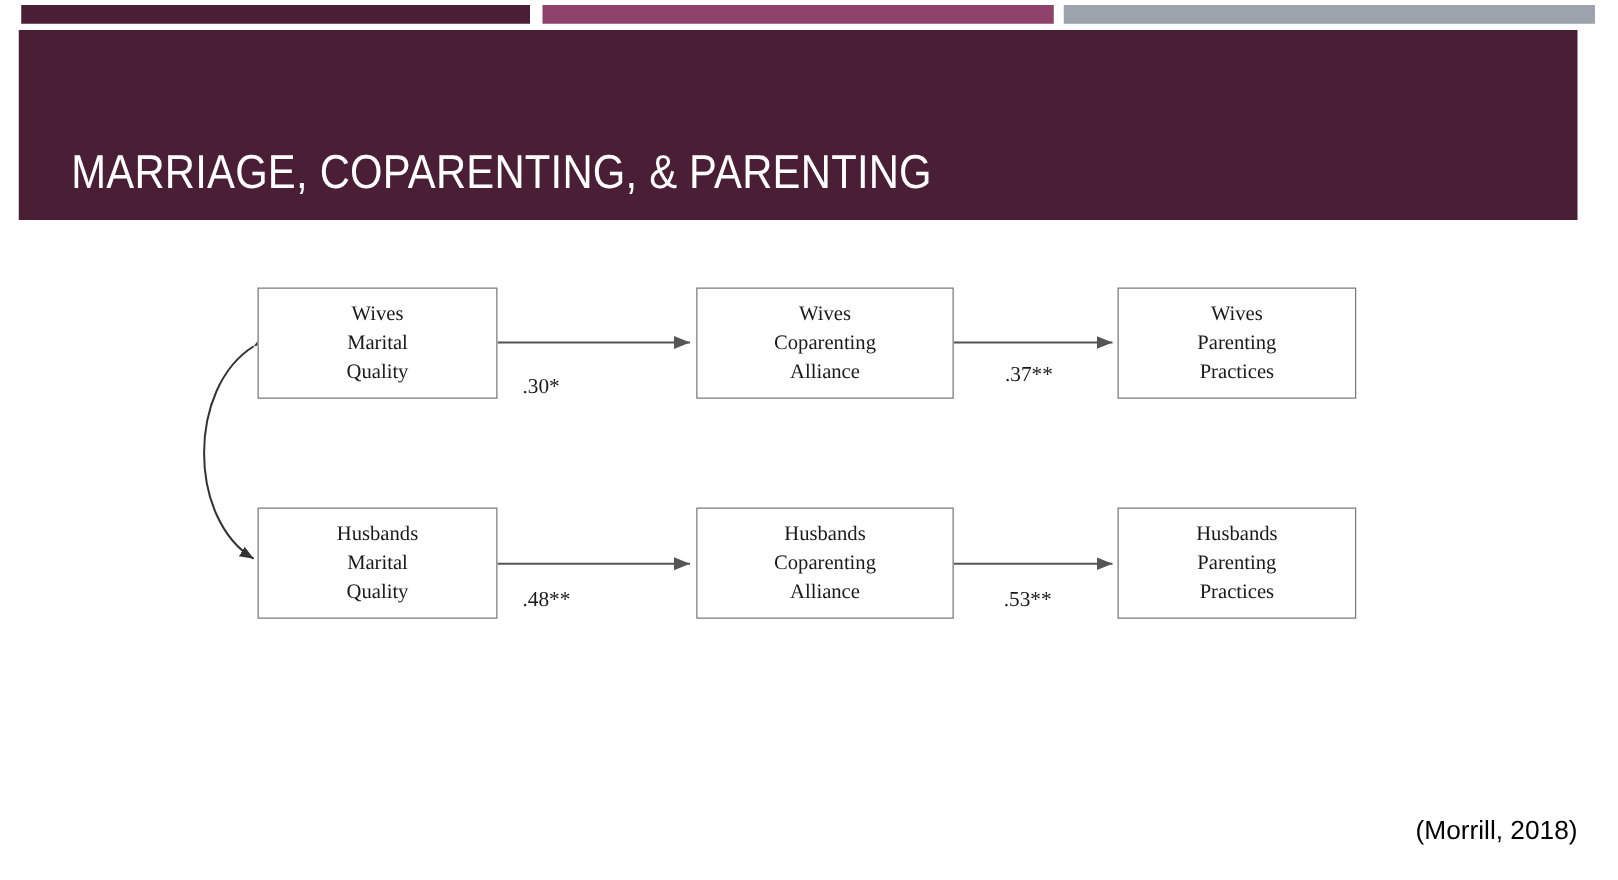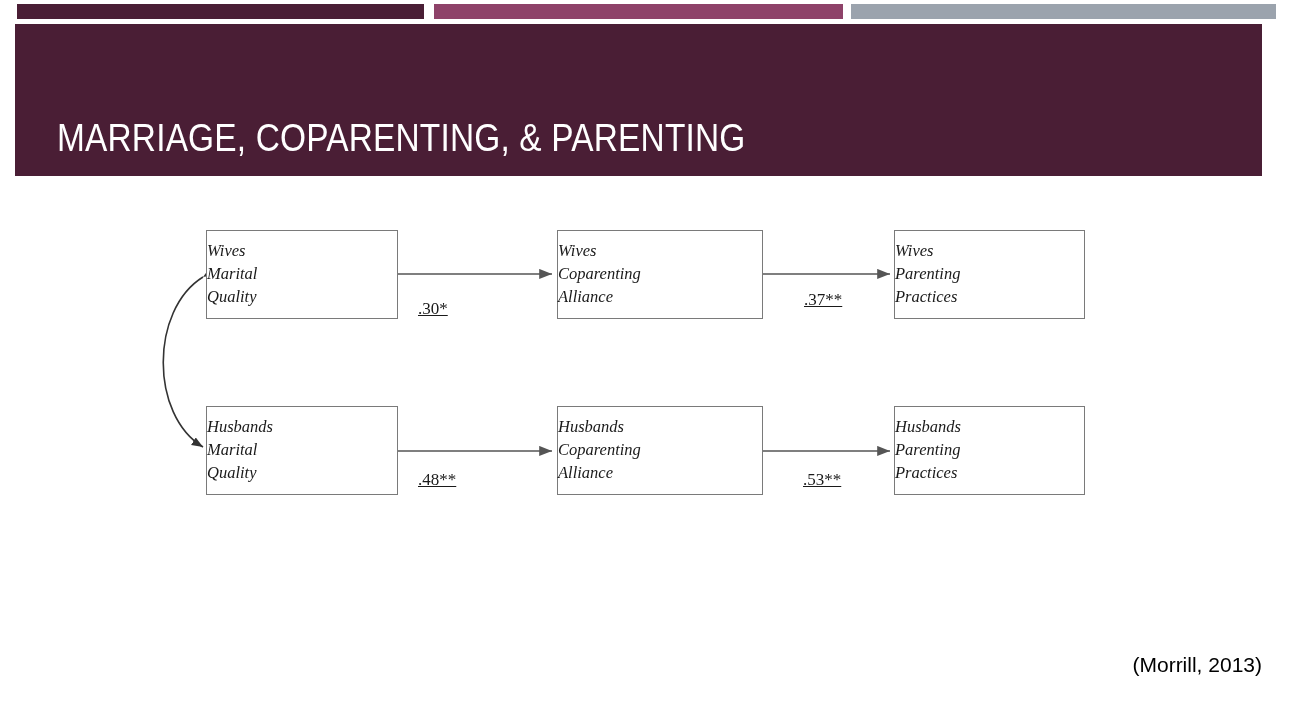--- a/index.html
+++ b/index.html
@@ -62,37 +62,35 @@
     top: 0;
   }
 
   .node-box {
     position: absolute;
     border: 1.5px solid #7a7a7a;
     background: #ffffff;
     box-sizing: border-box;
     display: flex;
     flex-direction: column;
-    align-items: flex-start;
+    align-items: center;
     justify-content: center;
     font-family: "Liberation Serif", "DejaVu Serif", serif;
     font-size: 16.5px;
     color: #1a1a1a;
     line-height: 1.38;
-    font-style: italic;
   }
   .node-box span { display: block; white-space: nowrap; }
 
   .coef {
     position: absolute;
     font-family: "Liberation Serif", "DejaVu Serif", serif;
     font-size: 17px;
     color: #1a1a1a;
     white-space: nowrap;
-    text-decoration: underline;
   }
 
   
   .caption {
     position: absolute;
     left: 261px;
     top: 514px;
     width: 730px;
     font-family: "Liberation Serif", "DejaVu Serif", serif;
     font-size: 15.5px;
@@ -192,13 +190,13 @@
 
   <div class="coef" style="left:418px; top:299px;">.30*</div>
   <div class="coef" style="left:804px; top:290px;">.37**</div>
   <div class="coef" style="left:418px; top:470px;">.48**</div>
   <div class="coef" style="left:803px; top:470px;">.53**</div>
 
   <div class="caption">
   </div>
 </div>
 
-<div class="citation">(Morrill, 2013)</div>
+<div class="citation">(Morrill, 2018)</div>
 
 </body></html>

